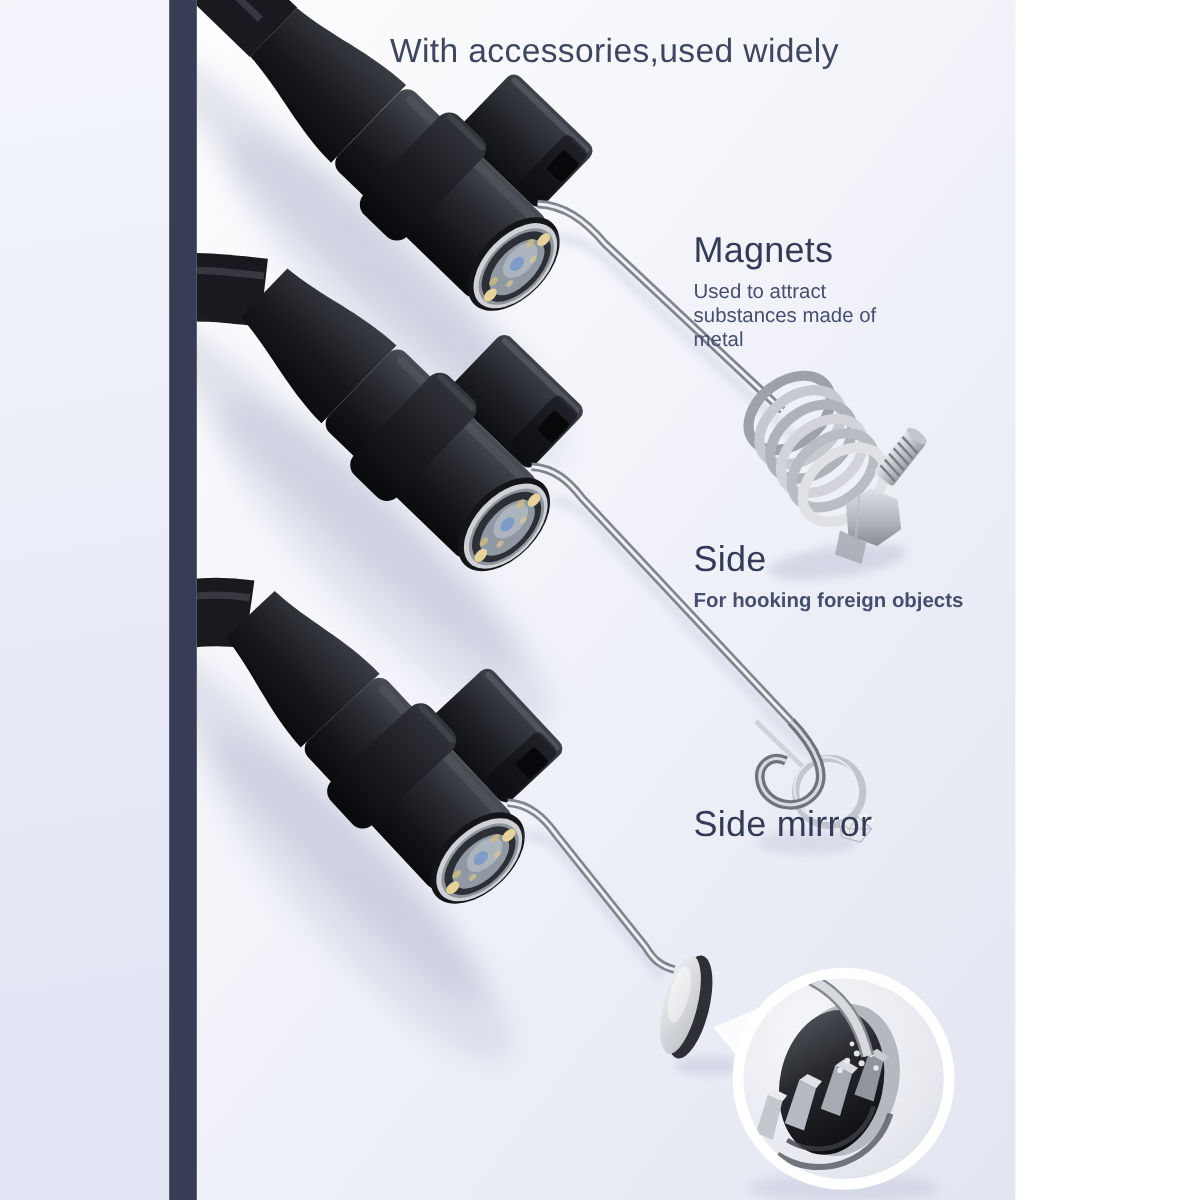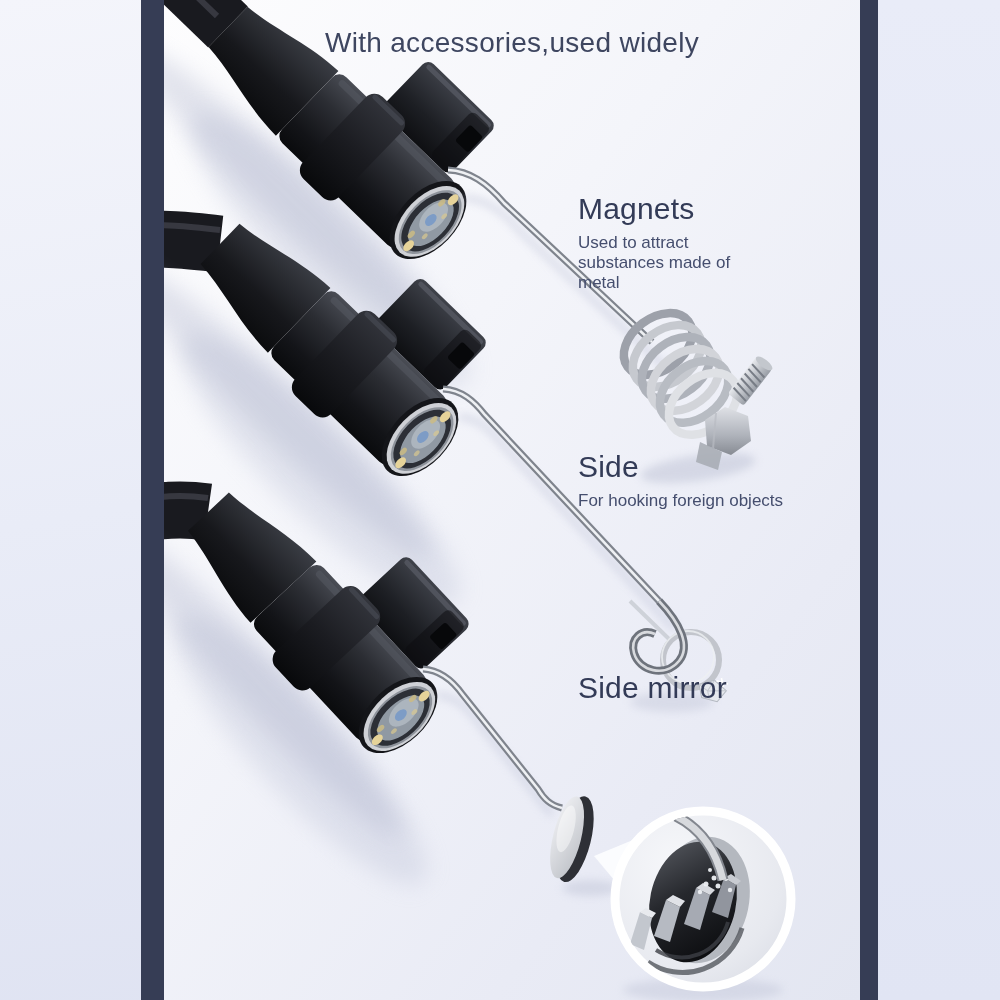--- a/index.html
+++ b/index.html
@@ -1,37 +1,37 @@
 <!DOCTYPE html>
 <html><head>
 <meta charset="utf-8">
 <style>
   html,body{margin:0;padding:0;}
   .stage{
-    position:relative;width:1000px;height:1000px;overflow:hidden;
+    position:relative;width:846px;height:1000px;overflow:hidden;
     background:linear-gradient(170deg,#f4f5fb 0%,#e9ecf7 45%,#dde1f1 100%);
     font-family:"Liberation Sans",sans-serif;
   }
   .outer-right{position:absolute;top:0;left:878px;width:122px;height:1000px;
     background:linear-gradient(180deg,#e9ecf8 0%,#e1e5f4 100%);}
   .photo{position:absolute;top:0;left:164px;width:696px;height:1000px;
     background:linear-gradient(128deg,#fdfdfe 0%,#f4f5fa 38%,#e9ebf5 75%,#e3e6f1 100%);}
   .art{position:absolute;top:0;left:0;width:1000px;height:1000px;}
   .frame-bar{position:absolute;top:0;height:1000px;background:#363d55;}
   .frame-bar.left{left:141px;width:23px;}
   .frame-bar.right{left:860px;width:18px;}
   .title{
     position:absolute;left:164px;top:27px;width:696px;text-align:center;
     font-size:28px;letter-spacing:.3px;color:#3e4660;
   }
   .label{position:absolute;left:578px;}
   .label .name{font-size:30px;font-weight:500;color:#333b57;letter-spacing:.2px;}
   .label .desc{font-size:17px;line-height:1.17;color:#454e6e;margin-top:7px;}
   .label.magnets{top:192px;} .label.magnets .desc{width:190px;}
-  .label.hook{top:450px;} .label.hook .desc{width:260px;}
+  .label.hook{top:450px;} .label.hook .desc{width:260px;font-weight:bold;}
   .label.mirror{top:671px;} .label.mirror .desc{width:205px;}
 </style>
 </head>
 <body>
 
 <div class="stage">
   <div class="outer-right"></div>
   <div class="photo"></div>
 
   <svg class="art" viewBox="0 0 1000 1000">

